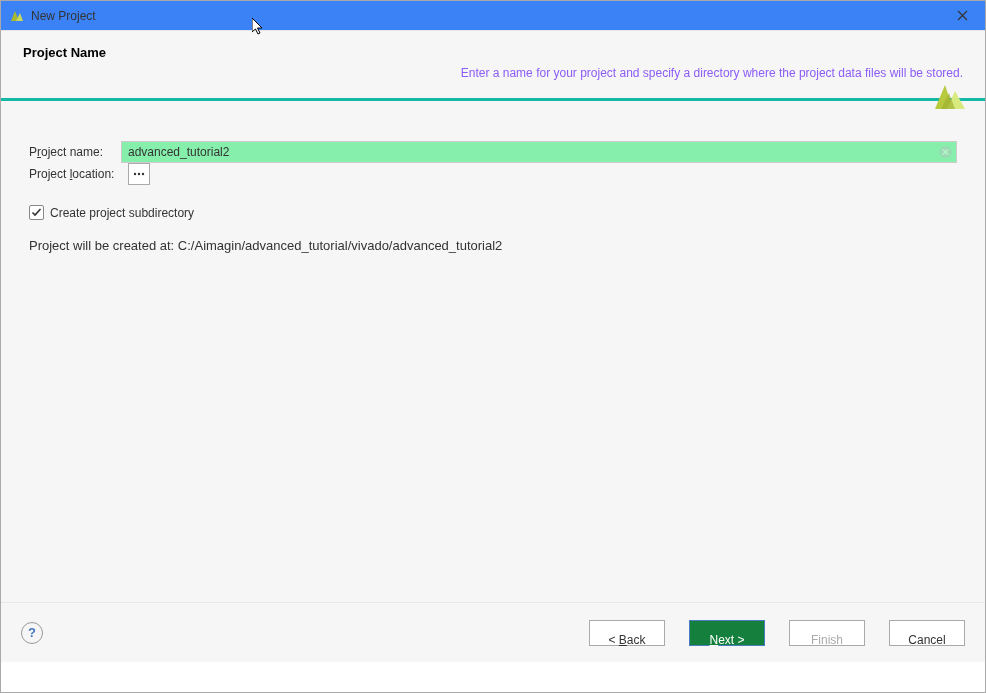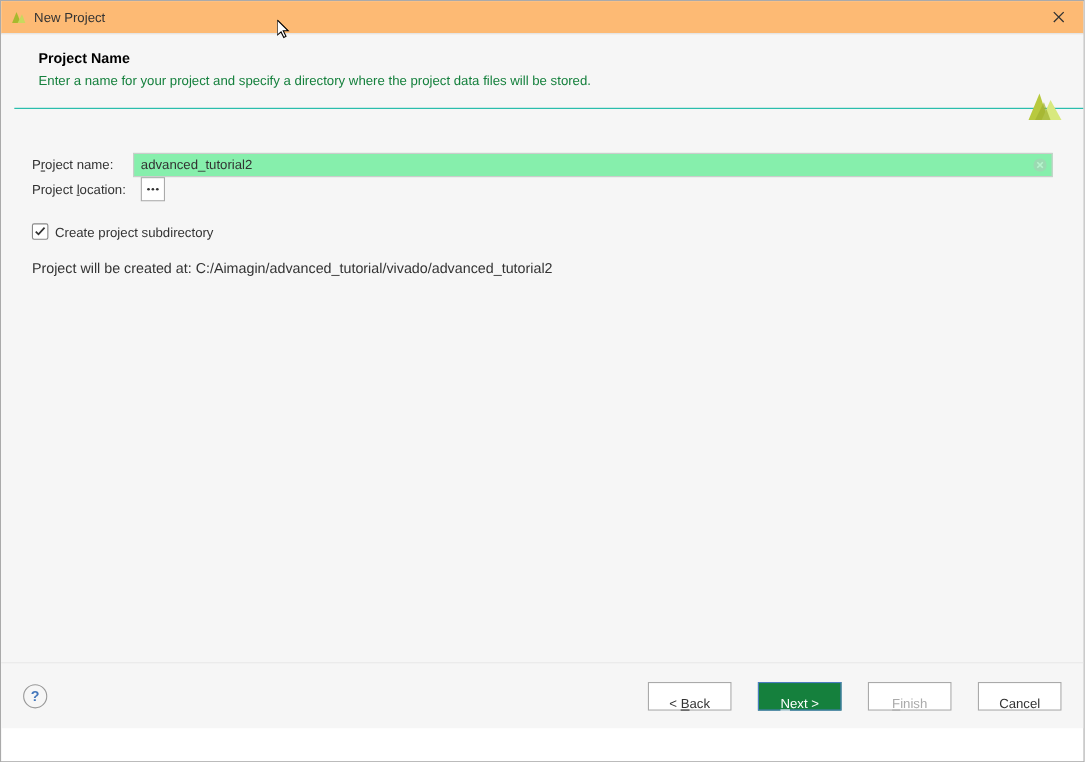--- a/index.html
+++ b/index.html
@@ -12,21 +12,21 @@
       font-size: 12px;
       color: #333;
       background: #fff;
       width: 986px;
       height: 693px;
       overflow: hidden;
       border: 1px solid #aaa;
     }
     .titlebar {
       height: 30px;
-      background: #fdba74;
+      background: #3b82f6;
       display: flex;
       align-items: center;
       padding: 0 8px;
       position: relative;
       border-bottom: 1px solid #e5e5e5;
     }
     .titlebar-icon {
       width: 16px;
       height: 16px;
       margin-right: 6px;
@@ -56,33 +56,33 @@
       z-index: 100;
     }
     .content {
       background: #f6f6f6;
       height: 631px;
       display: flex;
       flex-direction: column;
     }
     .header {
       padding: 14px 22px 18px 22px;
-      border-bottom: 1px solid #14b8a6;
+      border-bottom: 3px solid #14b8a6;
       position: relative;
-      margin-left: 12px;
     }
     .header-title {
       font-size: 13px;
       font-weight: bold;
       color: #000;
       margin-bottom: 6px;
     }
     .header-desc {
       font-size: 12px;
-      color: #15803d;
+      color: #8b5cf6;
+      text-align: right;
     }
     .header-logo {
       position: absolute;
       right: 18px;
       top: 48px;
     }
     .form-area {
       padding: 40px 28px 0 28px;
       flex: 1;
     }

